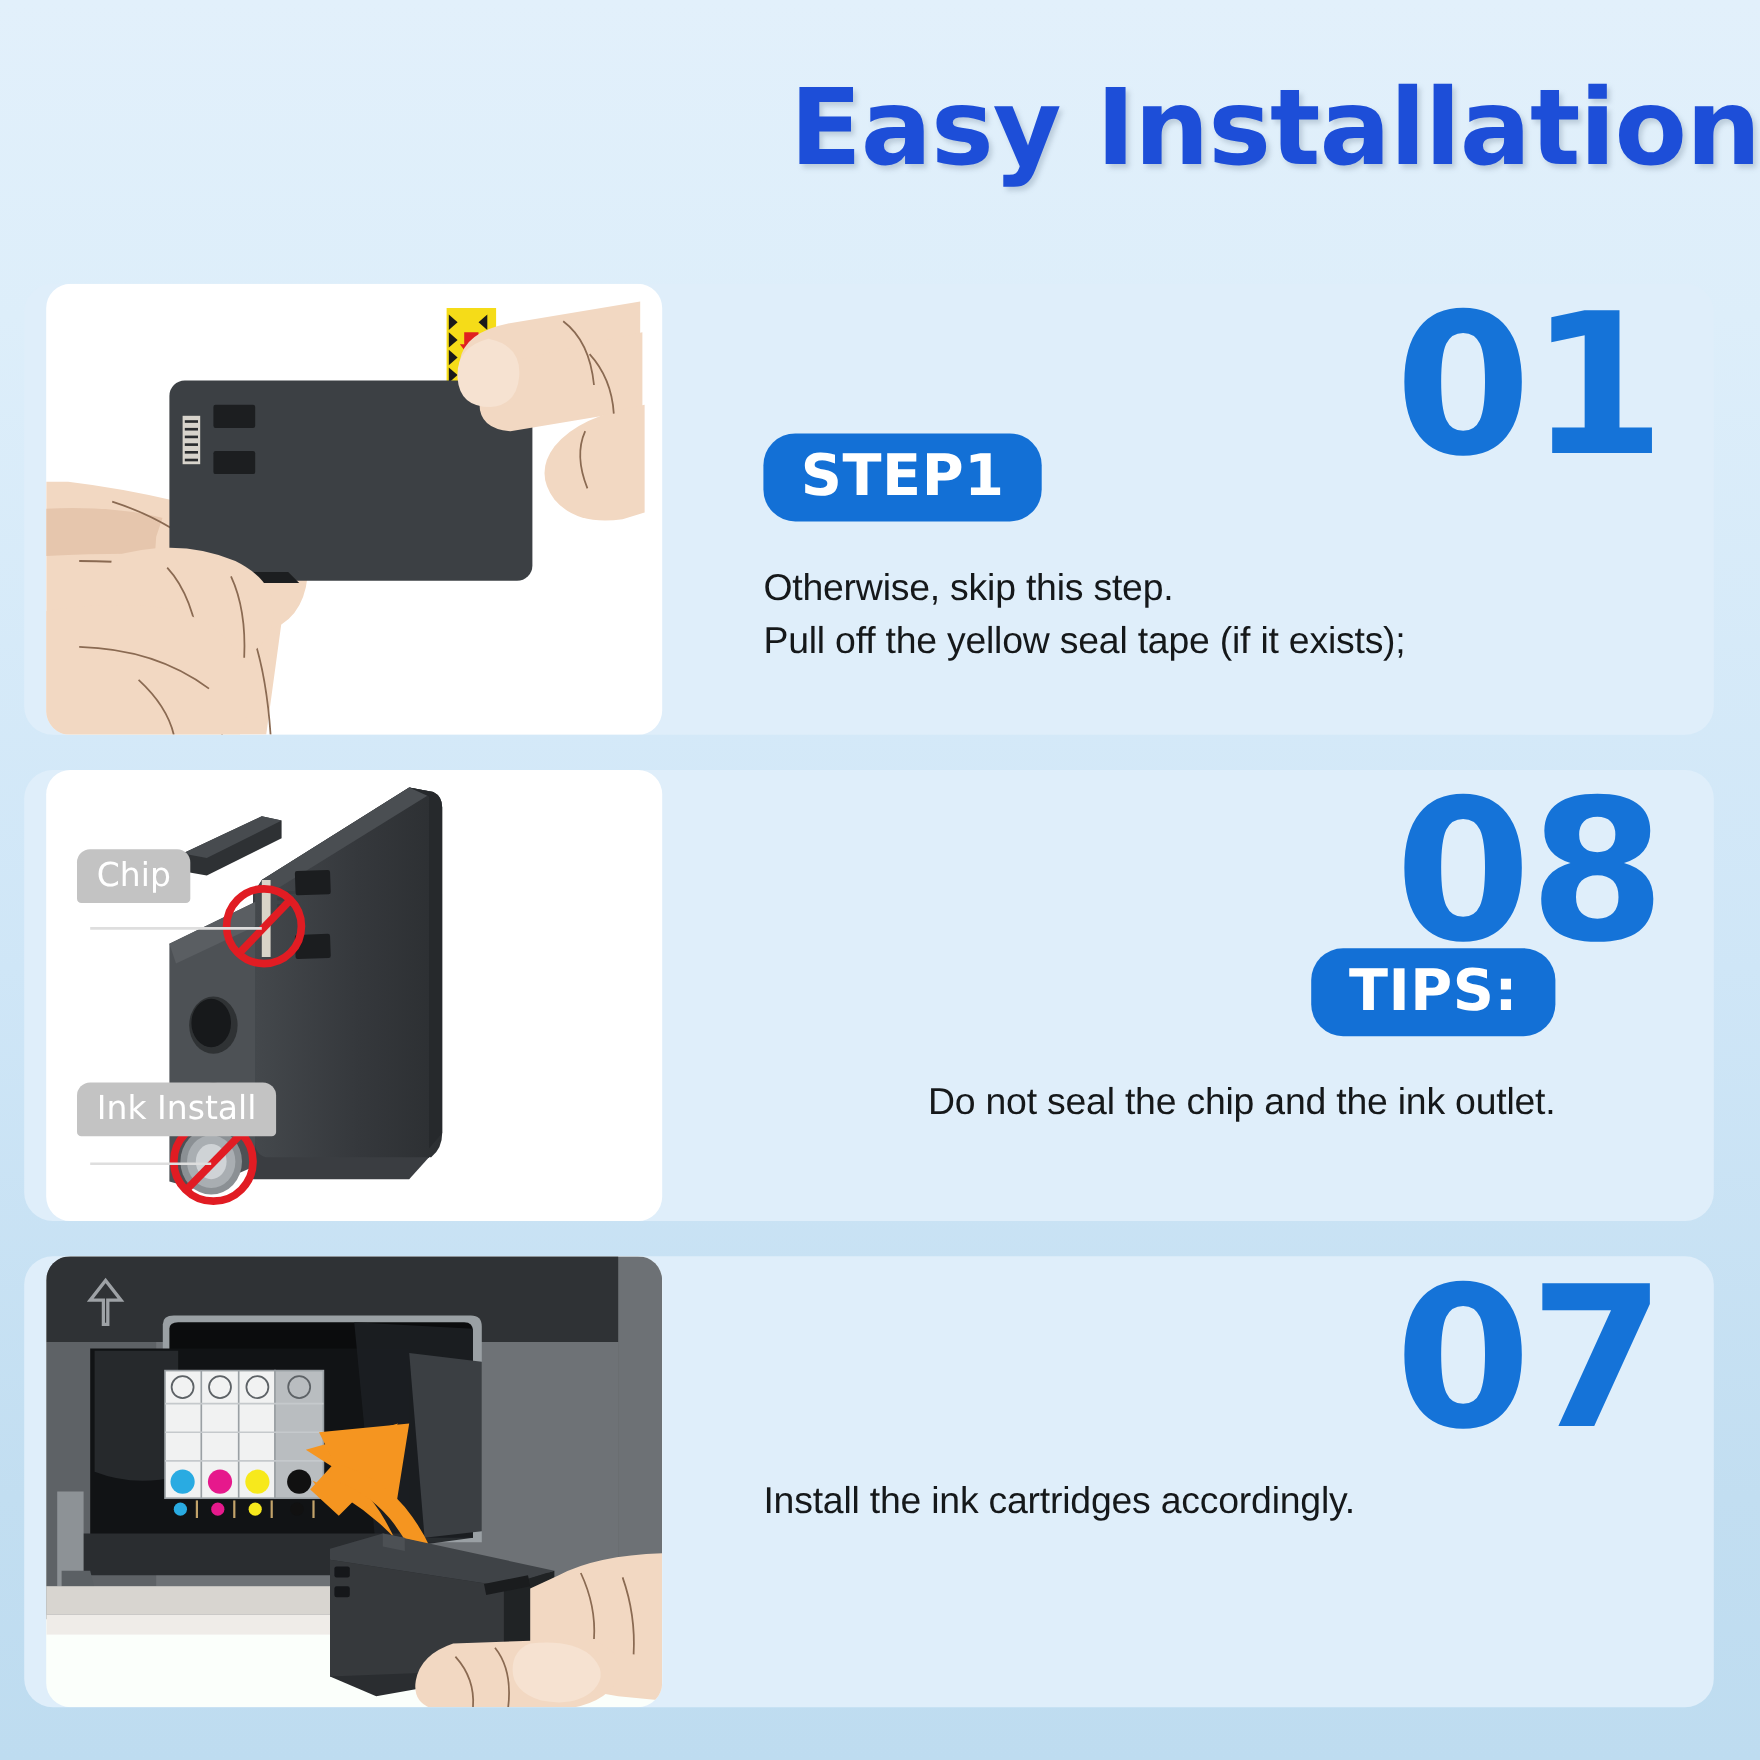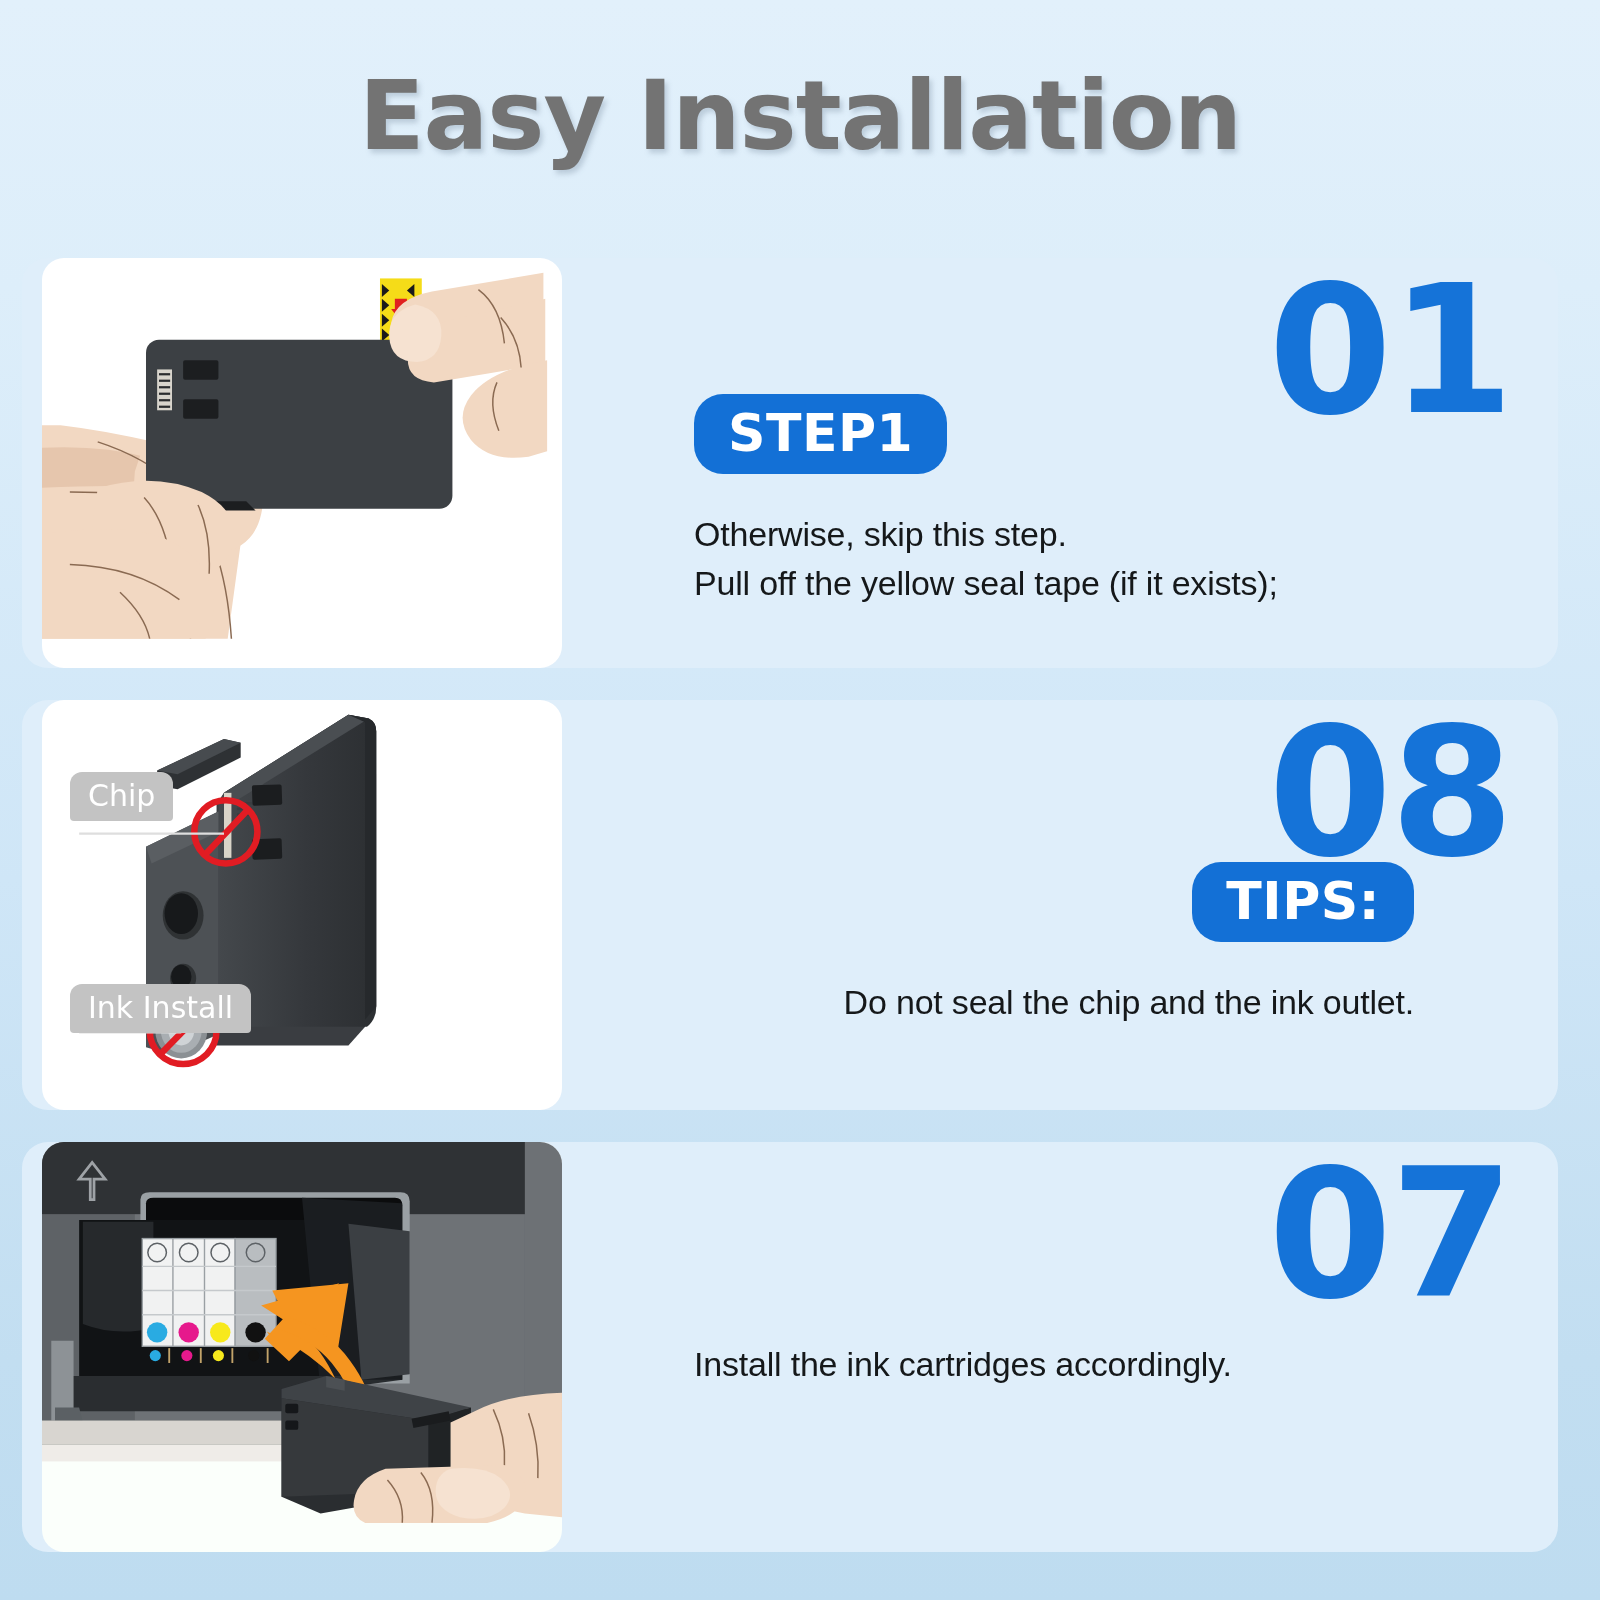--- a/index.html
+++ b/index.html
@@ -11,26 +11,26 @@
 
   body {
     font-family: "Liberation Sans", sans-serif;
     background: linear-gradient(180deg, #e2f0fb 0%, #ddeefa 18%, #cfe6f7 55%, #c2def1 85%, #bedcf0 100%);
     overflow: hidden;
     position: relative;
   }
 
   
   .title {
-    text-align: center;
+    text-align: right;
     padding-top: 66px;
     font-size: 96px;
     font-weight: 700;
     letter-spacing: -1px;
-    color: #737373;
+    color: #1d4ed8;
     font-family: "DejaVu Sans", sans-serif;
     text-shadow: 3px 4px 5px rgba(120,140,160,0.35);
     line-height: 1.05;
   }
 
   
   .rows {
     position: absolute;
     left: 22px;
     top: 258px;
@@ -44,21 +44,21 @@
     height: 410px;
     margin-bottom: 32px;
     overflow: hidden;
   }
   .row:last-child { margin-bottom: 0; }
 
   .card {
     position: absolute;
     left: 20px;
     top: 0;
-    width: 520px;
+    width: 560px;
     height: 410px;
     background: #ffffff;
     border-radius: 22px;
     overflow: hidden;
   }
   .row-3 .card { background: #fbfffb; }
 
   .bignum {
     position: absolute;
     right: 46px;

